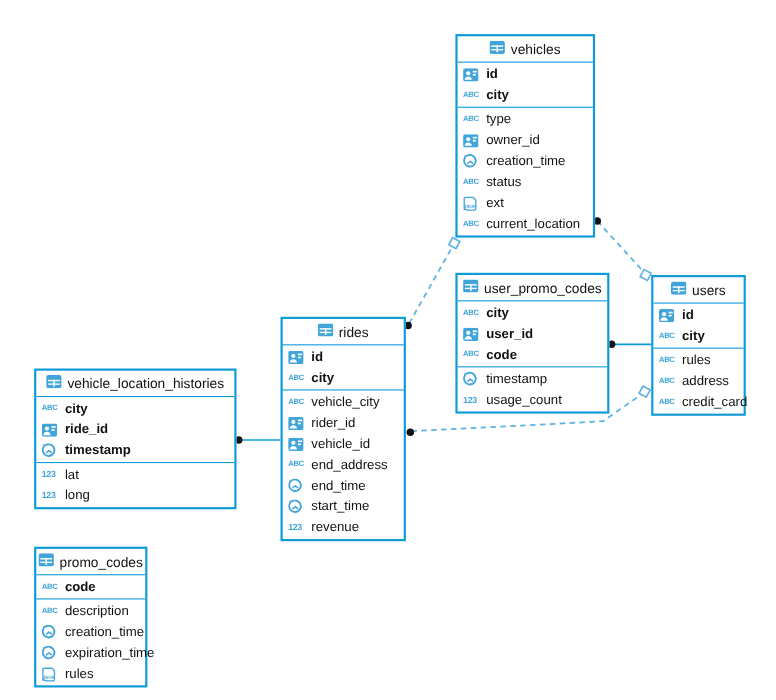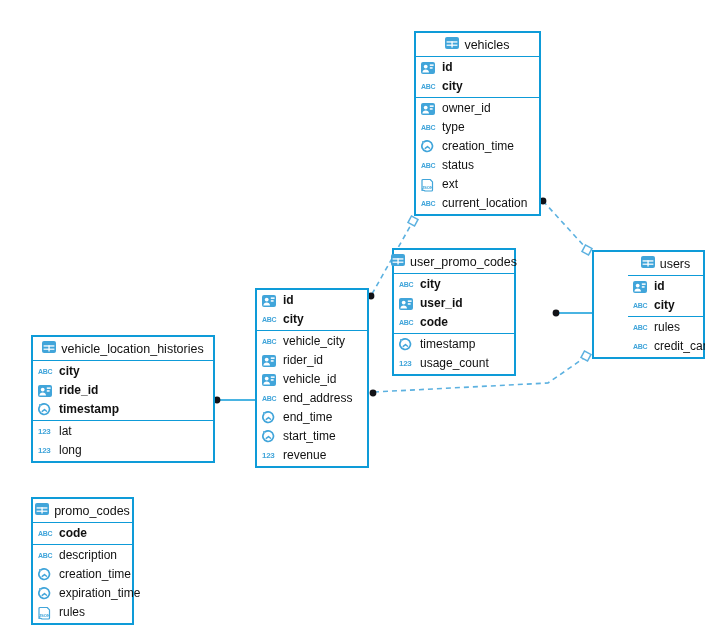--- a/index.html
+++ b/index.html
@@ -82,35 +82,35 @@
           <div class="row pk">
             <span class="ficon">
               <span class="txticon">ABC</span>
             </span>
             <span class="fname">city</span>
           </div>
         </div>
         <div class="sec">
           <div class="row">
             <span class="ficon">
+              <span class="txticon">ABC</span>
+            </span>
+            <span class="fname">type</span>
+          </div>
+          <div class="row">
+            <span class="ficon">
               <svg width="14" height="12" viewBox="0 0 14 12">
       <rect width="14" height="12" rx="2" fill="#41a5da"></rect>
       <circle cx="4.7" cy="4.6" r="1.9" fill="#fff"></circle>
       <path d="M1.4 10.6c0-2 1.5-3.1 3.3-3.1s3.3 1.1 3.3 3.1z" fill="#fff"></path>
       <rect x="8.8" y="2.4" width="3.8" height="1.5" fill="#fff"></rect>
       <rect x="8.8" y="5.2" width="2.8" height="1.5" fill="#fff"></rect>
               </svg>
             </span>
             <span class="fname">owner_id</span>
-          </div>
-          <div class="row">
-            <span class="ficon">
-              <span class="txticon">ABC</span>
-            </span>
-            <span class="fname">type</span>
           </div>
           <div class="row">
             <span class="ficon">
               <svg width="13" height="13" viewBox="0 0 13 13">
       <path d="M3.2 1.8 A5.3 5.3 0 1 1 1.8 3.2" fill="none" stroke="#41a5da" stroke-width="1.7" stroke-linecap="round"></path>
       <path d="M1.1 1.1 L3.4 1.4 L1.4 3.4 Z" fill="#41a5da"></path>
       <path d="M6.5 6.6 L4.2 8.4 M6.5 6.6 L8.6 8.2" stroke="#41a5da" stroke-width="1.4" stroke-linecap="round"></path>
               </svg>
             </span>
             <span class="fname">creation_time</span>
@@ -131,21 +131,21 @@
             <span class="fname">ext</span>
           </div>
           <div class="row">
             <span class="ficon">
               <span class="txticon">ABC</span>
             </span>
             <span class="fname">current_location</span>
           </div>
         </div>
       </div>
-      <div class="tbl" style="left: 392px; top: 248px; width: 124px;">
+      <div class="tbl" style="left: 414px; top: 248px; width: 140px;">
         <div class="thead">
           <span class="hicon"><svg width="14" height="12" viewBox="0 0 14 12">
       <rect width="14" height="12" rx="2" fill="#41a5da"></rect>
       <rect x="1.6" y="4.3" width="10.8" height="1.3" fill="#fff"></rect>
       <rect x="6.4" y="4.3" width="1.3" height="6.2" fill="#fff"></rect>
       <rect x="1.6" y="7.6" width="10.8" height="1.2" fill="#fff"></rect>
             </svg></span>
           <span>user_promo_codes</span>
         </div>
         <div class="sec pk">
@@ -186,21 +186,21 @@
             <span class="fname">timestamp</span>
           </div>
           <div class="row">
             <span class="ficon">
               <span class="txticon" style="font-size:8px">123</span>
             </span>
             <span class="fname">usage_count</span>
           </div>
         </div>
       </div>
-      <div class="tbl" style="left: 592px; top: 250px; width: 113px; padding-left: 34px;">
+      <div class="tbl" style="left: 592px; top: 250px; width: 86px;">
         <div class="thead">
           <span class="hicon"><svg width="14" height="12" viewBox="0 0 14 12">
       <rect width="14" height="12" rx="2" fill="#41a5da"></rect>
       <rect x="1.6" y="4.3" width="10.8" height="1.3" fill="#fff"></rect>
       <rect x="6.4" y="4.3" width="1.3" height="6.2" fill="#fff"></rect>
       <rect x="1.6" y="7.6" width="10.8" height="1.2" fill="#fff"></rect>
             </svg></span>
           <span>users</span>
         </div>
         <div class="sec pk">
@@ -227,25 +227,40 @@
           <div class="row">
             <span class="ficon">
               <span class="txticon">ABC</span>
             </span>
             <span class="fname">rules</span>
           </div>
           <div class="row">
             <span class="ficon">
               <span class="txticon">ABC</span>
             </span>
+            <span class="fname">address</span>
+          </div>
+          <div class="row">
+            <span class="ficon">
+              <span class="txticon">ABC</span>
+            </span>
             <span class="fname">credit_card</span>
           </div>
         </div>
       </div>
       <div class="tbl" style="left: 255px; top: 288px; width: 114px;">
+        <div class="thead">
+          <span class="hicon"><svg width="14" height="12" viewBox="0 0 14 12">
+      <rect width="14" height="12" rx="2" fill="#41a5da"></rect>
+      <rect x="1.6" y="4.3" width="10.8" height="1.3" fill="#fff"></rect>
+      <rect x="6.4" y="4.3" width="1.3" height="6.2" fill="#fff"></rect>
+      <rect x="1.6" y="7.6" width="10.8" height="1.2" fill="#fff"></rect>
+            </svg></span>
+          <span>rides</span>
+        </div>
         <div class="sec pk">
           <div class="row pk">
             <span class="ficon">
               <svg width="14" height="12" viewBox="0 0 14 12">
       <rect width="14" height="12" rx="2" fill="#41a5da"></rect>
       <circle cx="4.7" cy="4.6" r="1.9" fill="#fff"></circle>
       <path d="M1.4 10.6c0-2 1.5-3.1 3.3-3.1s3.3 1.1 3.3 3.1z" fill="#fff"></path>
       <rect x="8.8" y="2.4" width="3.8" height="1.5" fill="#fff"></rect>
       <rect x="8.8" y="5.2" width="2.8" height="1.5" fill="#fff"></rect>
               </svg>

